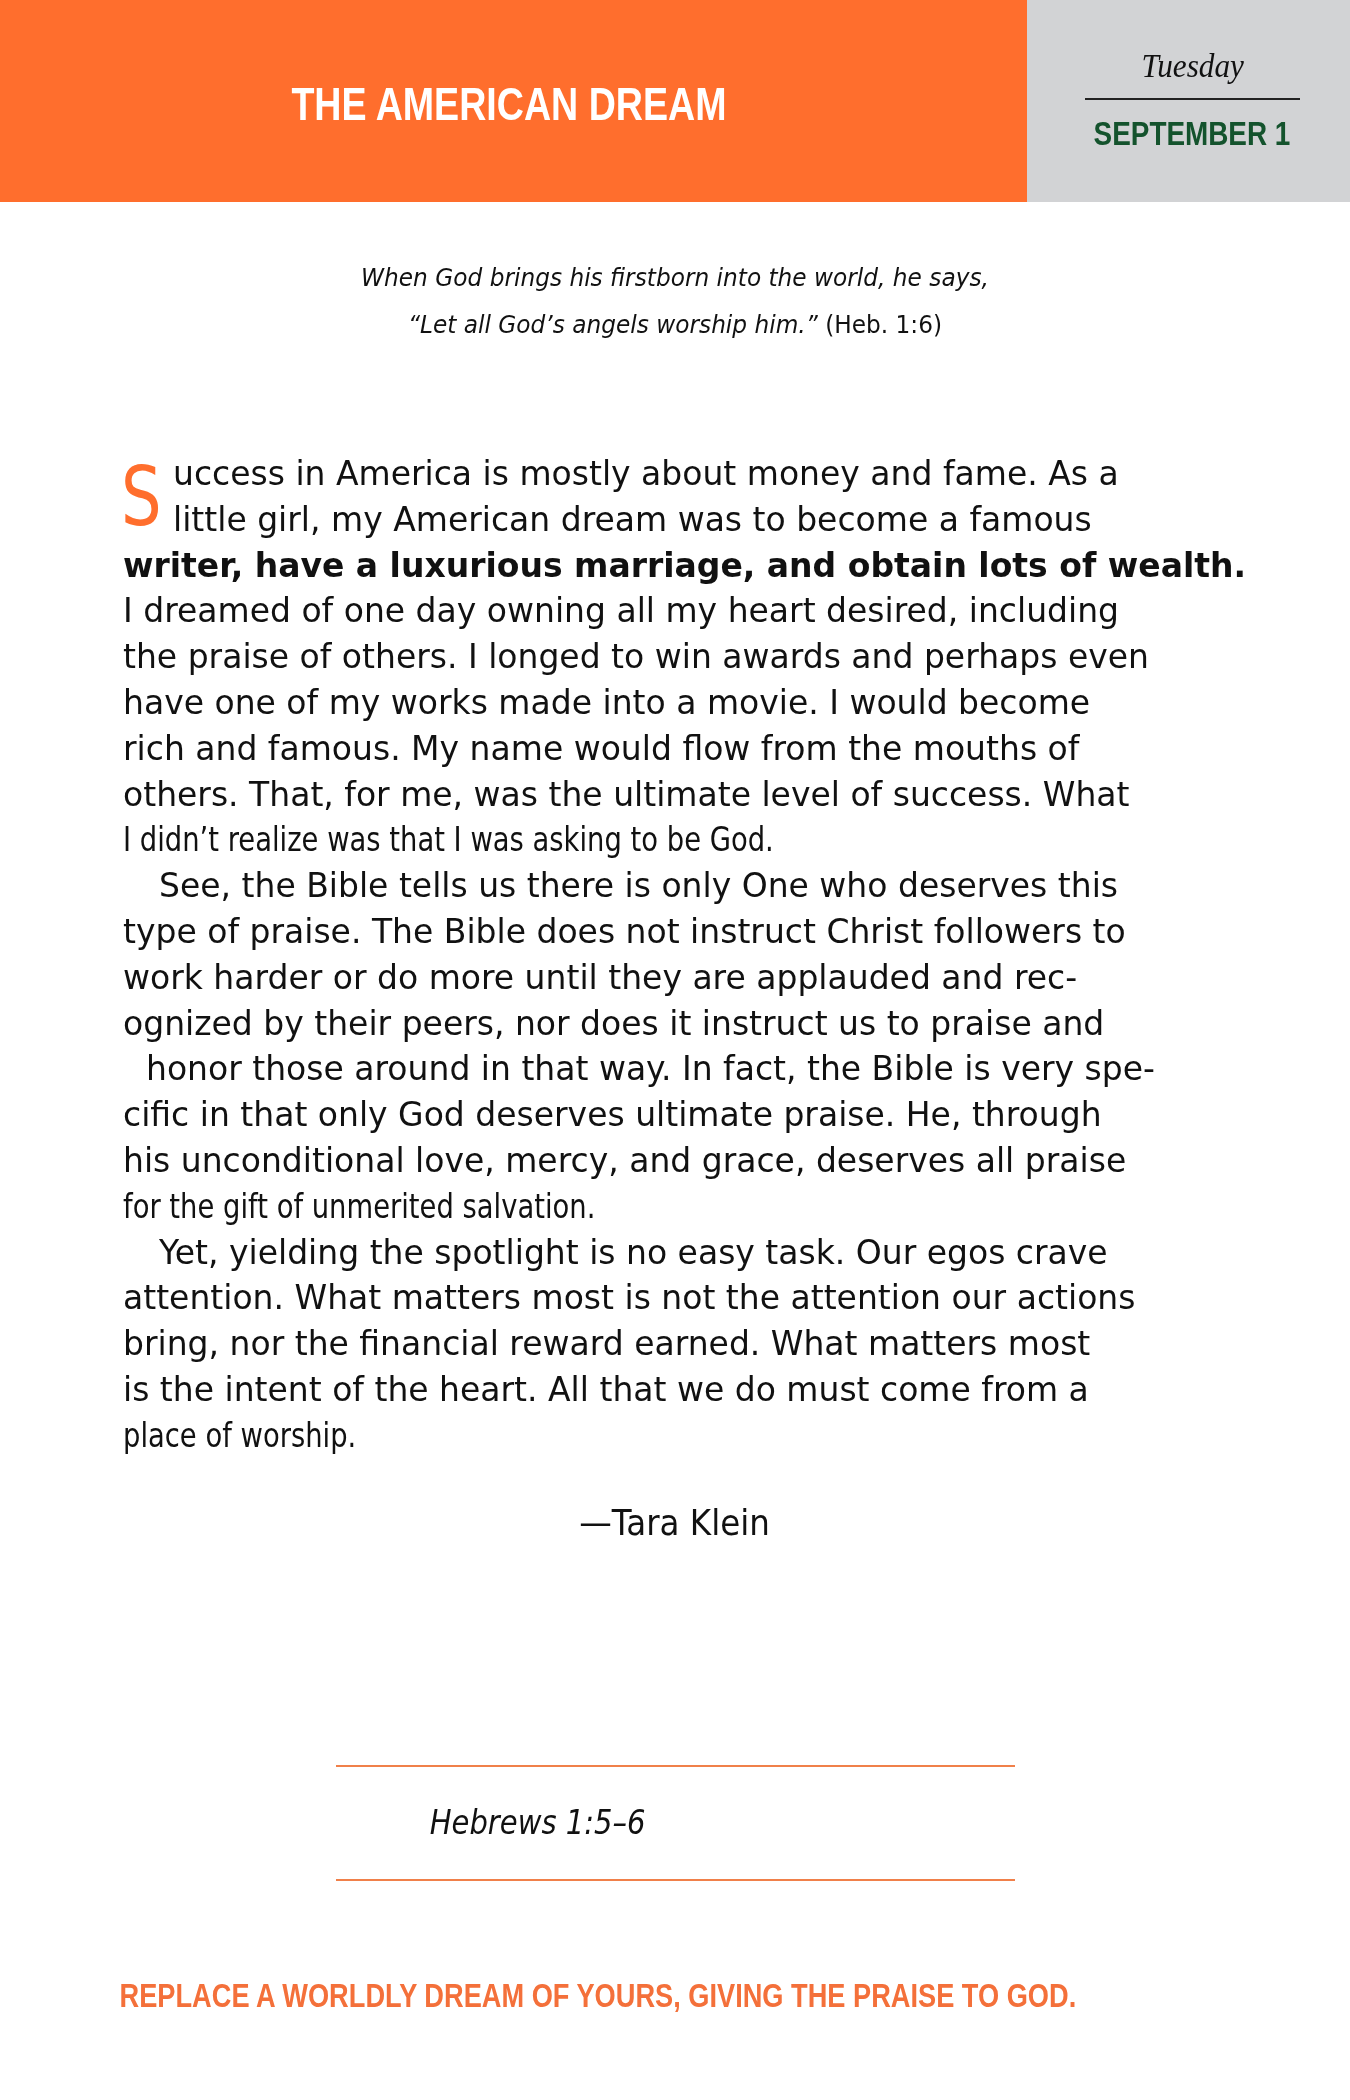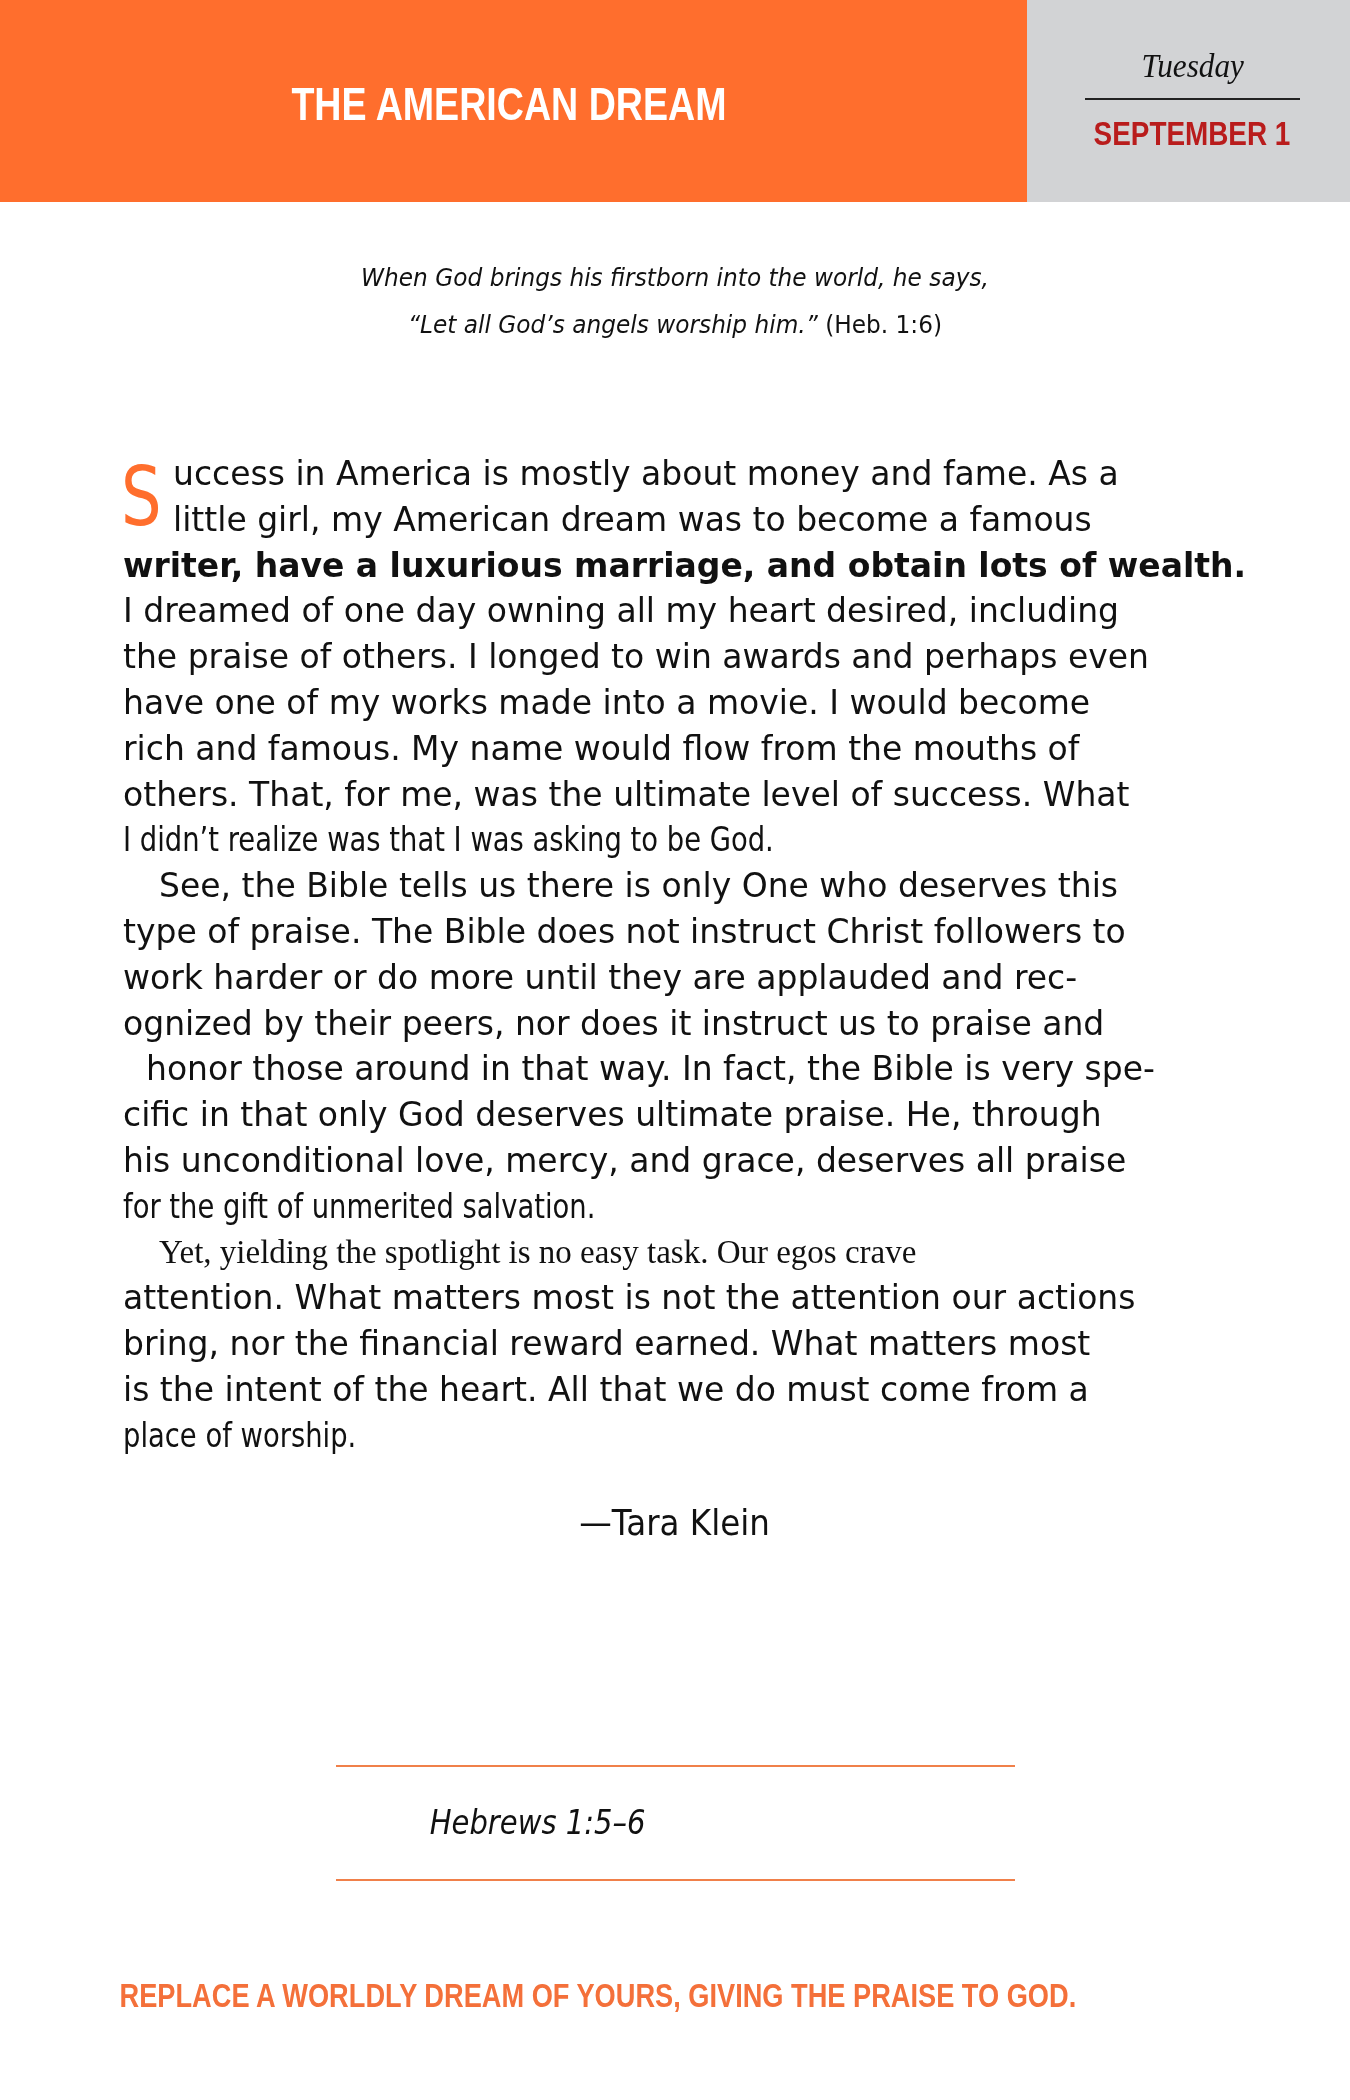--- a/index.html
+++ b/index.html
@@ -27,21 +27,21 @@
     font-family: Liberation Serif, serif; font-style: italic; font-size: 34px;
     line-height: 44px; color: #111;
   }
   .weekday span { display: inline-block; transform: scaleX(0.92); }
   .date-divider {
     position: absolute; left: 58px; top: 98px; width: 215px; height: 2px; background: #222;
   }
   .date-label {
     position: absolute; left: 40px; top: 112px; width: 250px; text-align: center;
     font-family: "Liberation Sans", sans-serif; font-weight: bold; font-size: 34px;
-    line-height: 42px; color: #b91c1c;
+    line-height: 42px; color: #14532d;
   }
   .date-label span { display: inline-block; transform: scaleX(0.82); }
   .key-verse {
     position: absolute; left: 0; top: 254px; width: 1350px; text-align: center;
     font-size: 25px; line-height: 47px; color: #111;
   }
   .key-verse .v-text { font-style: italic; }
   .key-verse .v-line { display: block; transform: scaleX(0.93); transform-origin: center; }
   .body-text {
     position: absolute; left: 123px; top: 451px; width: 1108px;
@@ -111,21 +111,21 @@
     <span class="ln indent" style="display: block;"><span style="display: inline-block; white-space: nowrap; transform-origin: left center; transform: scaleX(1);">See, the Bible tells us there is only One who deserves this</span></span>
     <span class="ln" style="display: block;"><span style="display: inline-block; white-space: nowrap; transform-origin: left center; transform: scaleX(1);">type of praise. The Bible does not instruct Christ followers to</span></span>
     <span class="ln" style="display: block;"><span style="display: inline-block; white-space: nowrap; transform-origin: left center; transform: scaleX(1);">work harder or do more until they are applauded and rec-</span></span>
     <span class="ln" style="display: block;"><span style="display: inline-block; white-space: nowrap; transform-origin: left center; transform: scaleX(1);">ognized by their peers, nor does it instruct us to praise and</span></span>
     <span class="ln" style="display: block; margin-left: 23px;"><span style="display: inline-block; white-space: nowrap; transform-origin: left center; transform: scaleX(1);">honor those around in that way. In fact, the Bible is very spe-</span></span>
     <span class="ln" style="display: block;"><span style="display: inline-block; white-space: nowrap; transform-origin: left center; transform: scaleX(1);">cific in that only God deserves ultimate praise. He, through</span></span>
     <span class="ln" style="display: block;"><span style="display: inline-block; white-space: nowrap; transform-origin: left center; transform: scaleX(1);">his unconditional love, mercy, and grace, deserves all praise</span></span>
     <span class="ln last" style="display: block;"><span style="display: inline-block; white-space: nowrap; transform-origin: left center; transform: scaleX(0.83);">for the gift of unmerited salvation.</span></span>
   </div>
   <div class="para">
-    <span class="ln indent" style="display: block; font-family: Liberation Serif, serif;"><span style="display: inline-block; white-space: nowrap; transform-origin: left center; transform: scaleX(1);">Yet, yielding the spotlight is no easy task. Our egos crave</span></span>
+    <span class="ln indent" style="display: block;"><span style="display: inline-block; white-space: nowrap; transform-origin: left center; transform: scaleX(1);">Yet, yielding the spotlight is no easy task. Our egos crave</span></span>
     <span class="ln" style="display: block;"><span style="display: inline-block; white-space: nowrap; transform-origin: left center; transform: scaleX(1);">attention. What matters most is not the attention our actions</span></span>
     <span class="ln" style="display: block;"><span style="display: inline-block; white-space: nowrap; transform-origin: left center; transform: scaleX(1);">bring, nor the financial reward earned. What matters most</span></span>
     <span class="ln" style="display: block;"><span style="display: inline-block; white-space: nowrap; transform-origin: left center; transform: scaleX(1);">is the intent of the heart. All that we do must come from a</span></span>
     <span class="ln last" style="display: block;"><span style="display: inline-block; white-space: nowrap; transform-origin: left center; transform: scaleX(0.83);">place of worship.</span></span>
   </div>
 </div>
 
 <div class="signature"><span class="sig-inner">—Tara Klein</span></div>
 
 <div class="rule top"></div>

